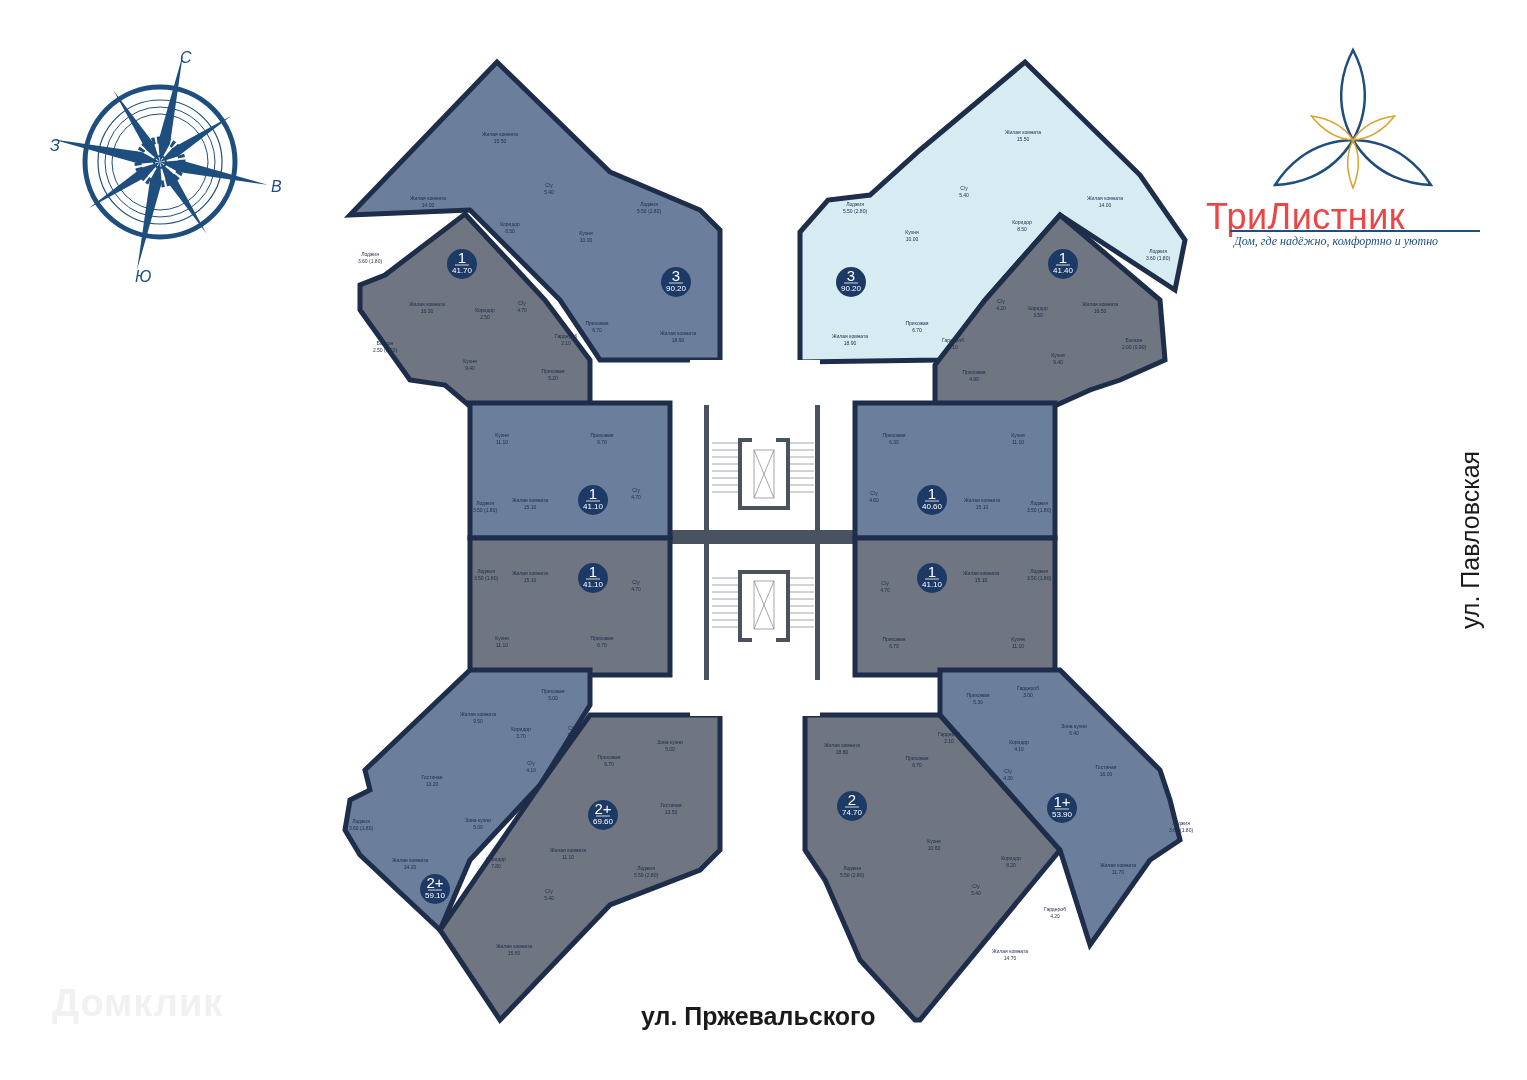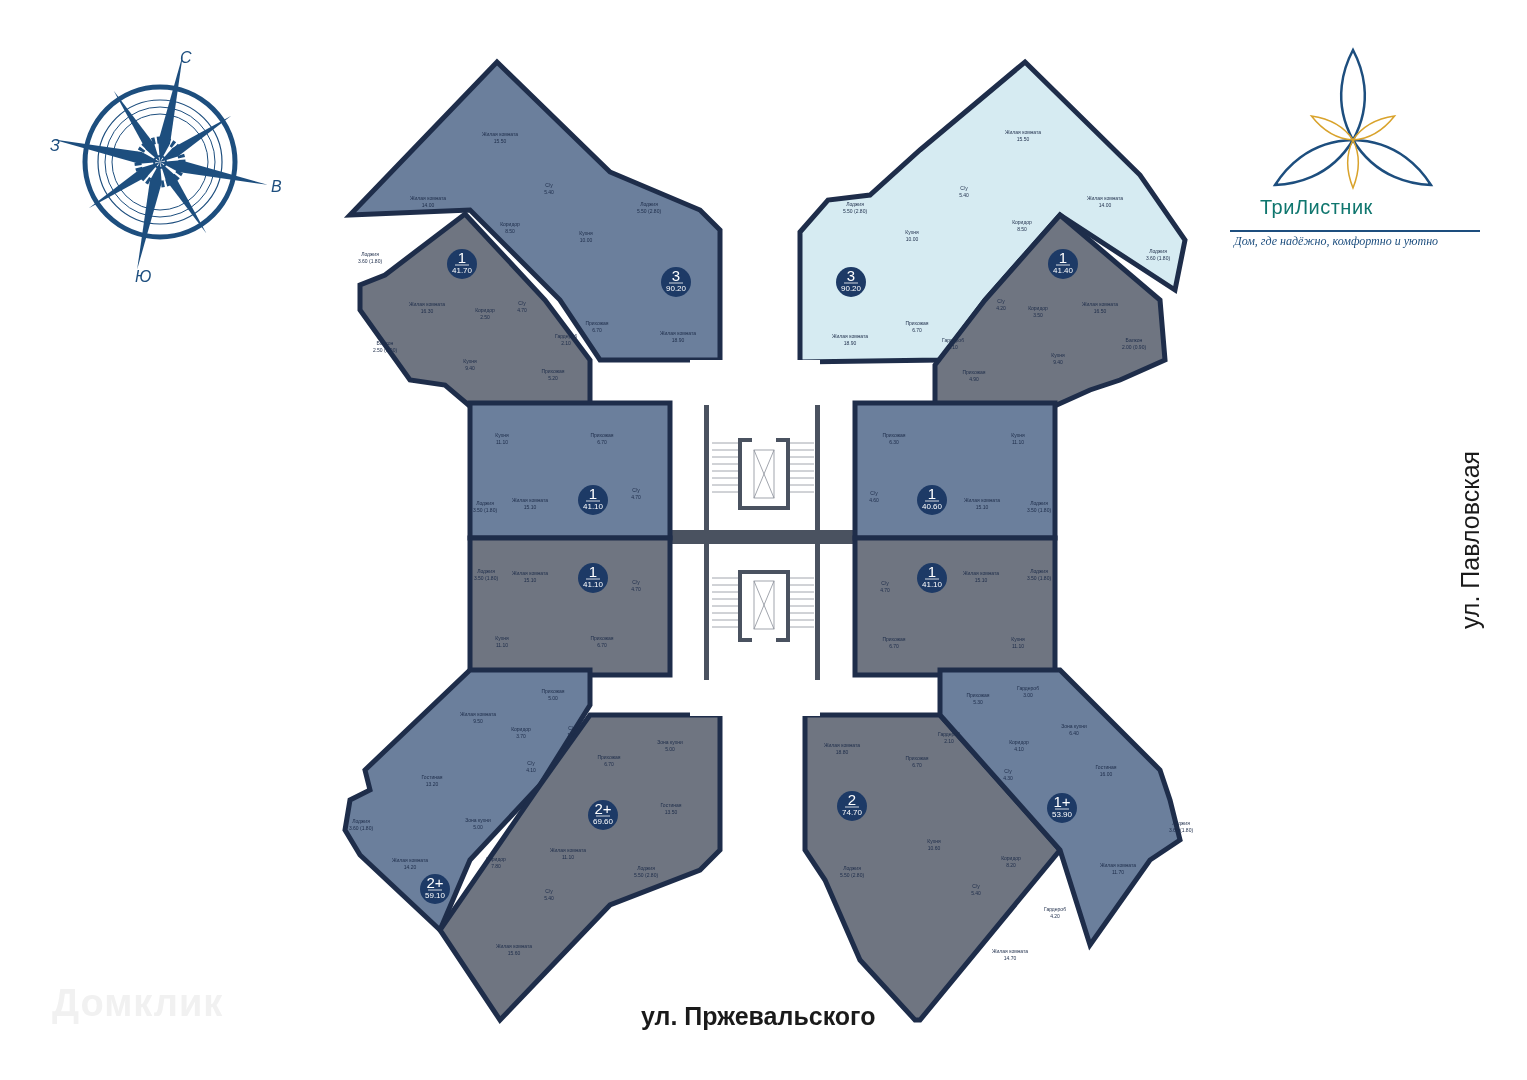--- a/index.html
+++ b/index.html
@@ -4,21 +4,21 @@
 <style>
   html,body{margin:0;padding:0;background:#ffffff;}
   body{width:1527px;height:1080px;position:relative;overflow:hidden;font-family:"Liberation Sans",sans-serif;}
   #plan{position:absolute;left:0;top:0;width:1527px;height:1080px;}
   .room-label{font-family:"Liberation Sans",sans-serif;font-size:5px;fill:#1e2d4a;text-anchor:middle;}
   .badge-count{font-family:"Liberation Sans",sans-serif;font-size:15px;fill:#ffffff;text-anchor:middle;}
   .badge-area{font-family:"Liberation Sans",sans-serif;font-size:8px;fill:#ffffff;text-anchor:middle;}
   .street{position:absolute;font-family:"Liberation Sans",sans-serif;font-size:25px;color:#1a1a1a;white-space:nowrap;}
   #street-bottom{left:641px;top:1002px;font-weight:bold;}
   #street-right{left:1470px;top:540px;transform:translate(-50%,-50%) rotate(-90deg);transform-origin:center;}
-  .logo-title{position:absolute;left:1260px;top:196px;font-family:"Liberation Sans",sans-serif;font-size:20px;color:#0f766e;letter-spacing:0.5px;}
+  .logo-title{position:absolute;left:1206px;top:196px;font-family:"Liberation Sans",sans-serif;font-size:36px;color:#ef4444;letter-spacing:0.5px;}
   .logo-line{position:absolute;left:1230px;top:230px;width:250px;height:2px;background:#1d4e7e;}
   .logo-sub{position:absolute;left:1234px;top:234px;font-family:"Liberation Serif",serif;font-style:italic;font-size:12px;color:#1d4e7e;white-space:nowrap;}
   .compass-letter{position:absolute;font-family:"Liberation Sans",sans-serif;font-size:16px;color:#1d4e7e;font-style:italic;}
   .watermark{position:absolute;left:52px;top:982px;font-family:"Liberation Sans",sans-serif;font-size:38px;font-weight:bold;color:#f1f1f1;letter-spacing:1px;}
 </style>
 </head>
 <body>
 
 <svg id="plan" viewBox="0 0 1527 1080" xmlns="http://www.w3.org/2000/svg">
 

